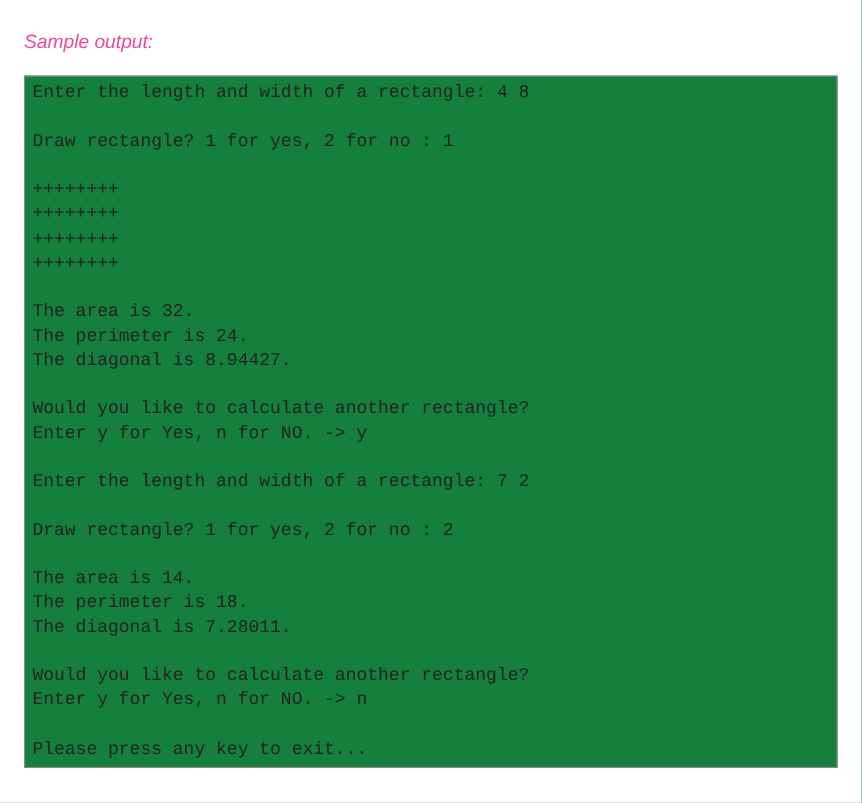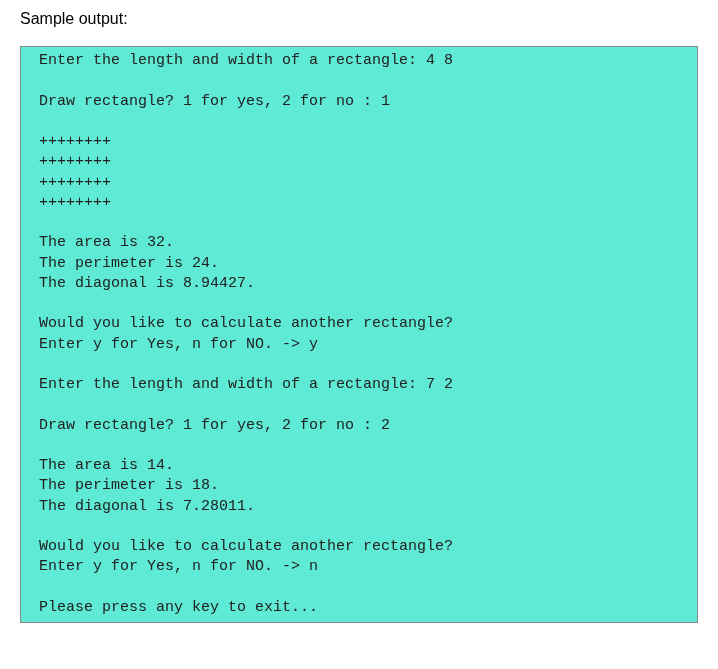--- a/index.html
+++ b/index.html
@@ -8,32 +8,33 @@
       font-family: Arial, Helvetica, sans-serif;
       background: #fff;
       width: 718px;
     }
     .container {
       padding: 10px 20px 20px 20px;
       box-sizing: border-box;
     }
     .heading {
       font-size: 16px;
-      color: #000000;
-      margin: 0 0 18px 0;
+      color: #ec4899;
+      margin: 17px 0 18px 0;
+      font-style: italic;
     }
     .console-box {
       border: 1px solid #888;
-      padding: 4px 18px;
+      padding: 4px 6px;
       font-family: "Courier New", Courier, monospace;
       font-size: 15px;
       line-height: 1.35;
       white-space: pre;
       color: #222;
-      background: #5eead4;
+      background: #15803d;
     }
   </style>
 </head>
 <body>
 
 <div class="container">
   <p class="heading">Sample output:</p>
   <div class="console-box">Enter the length and width of a rectangle: 4 8
 
 Draw rectangle? 1 for yes, 2 for no : 1

